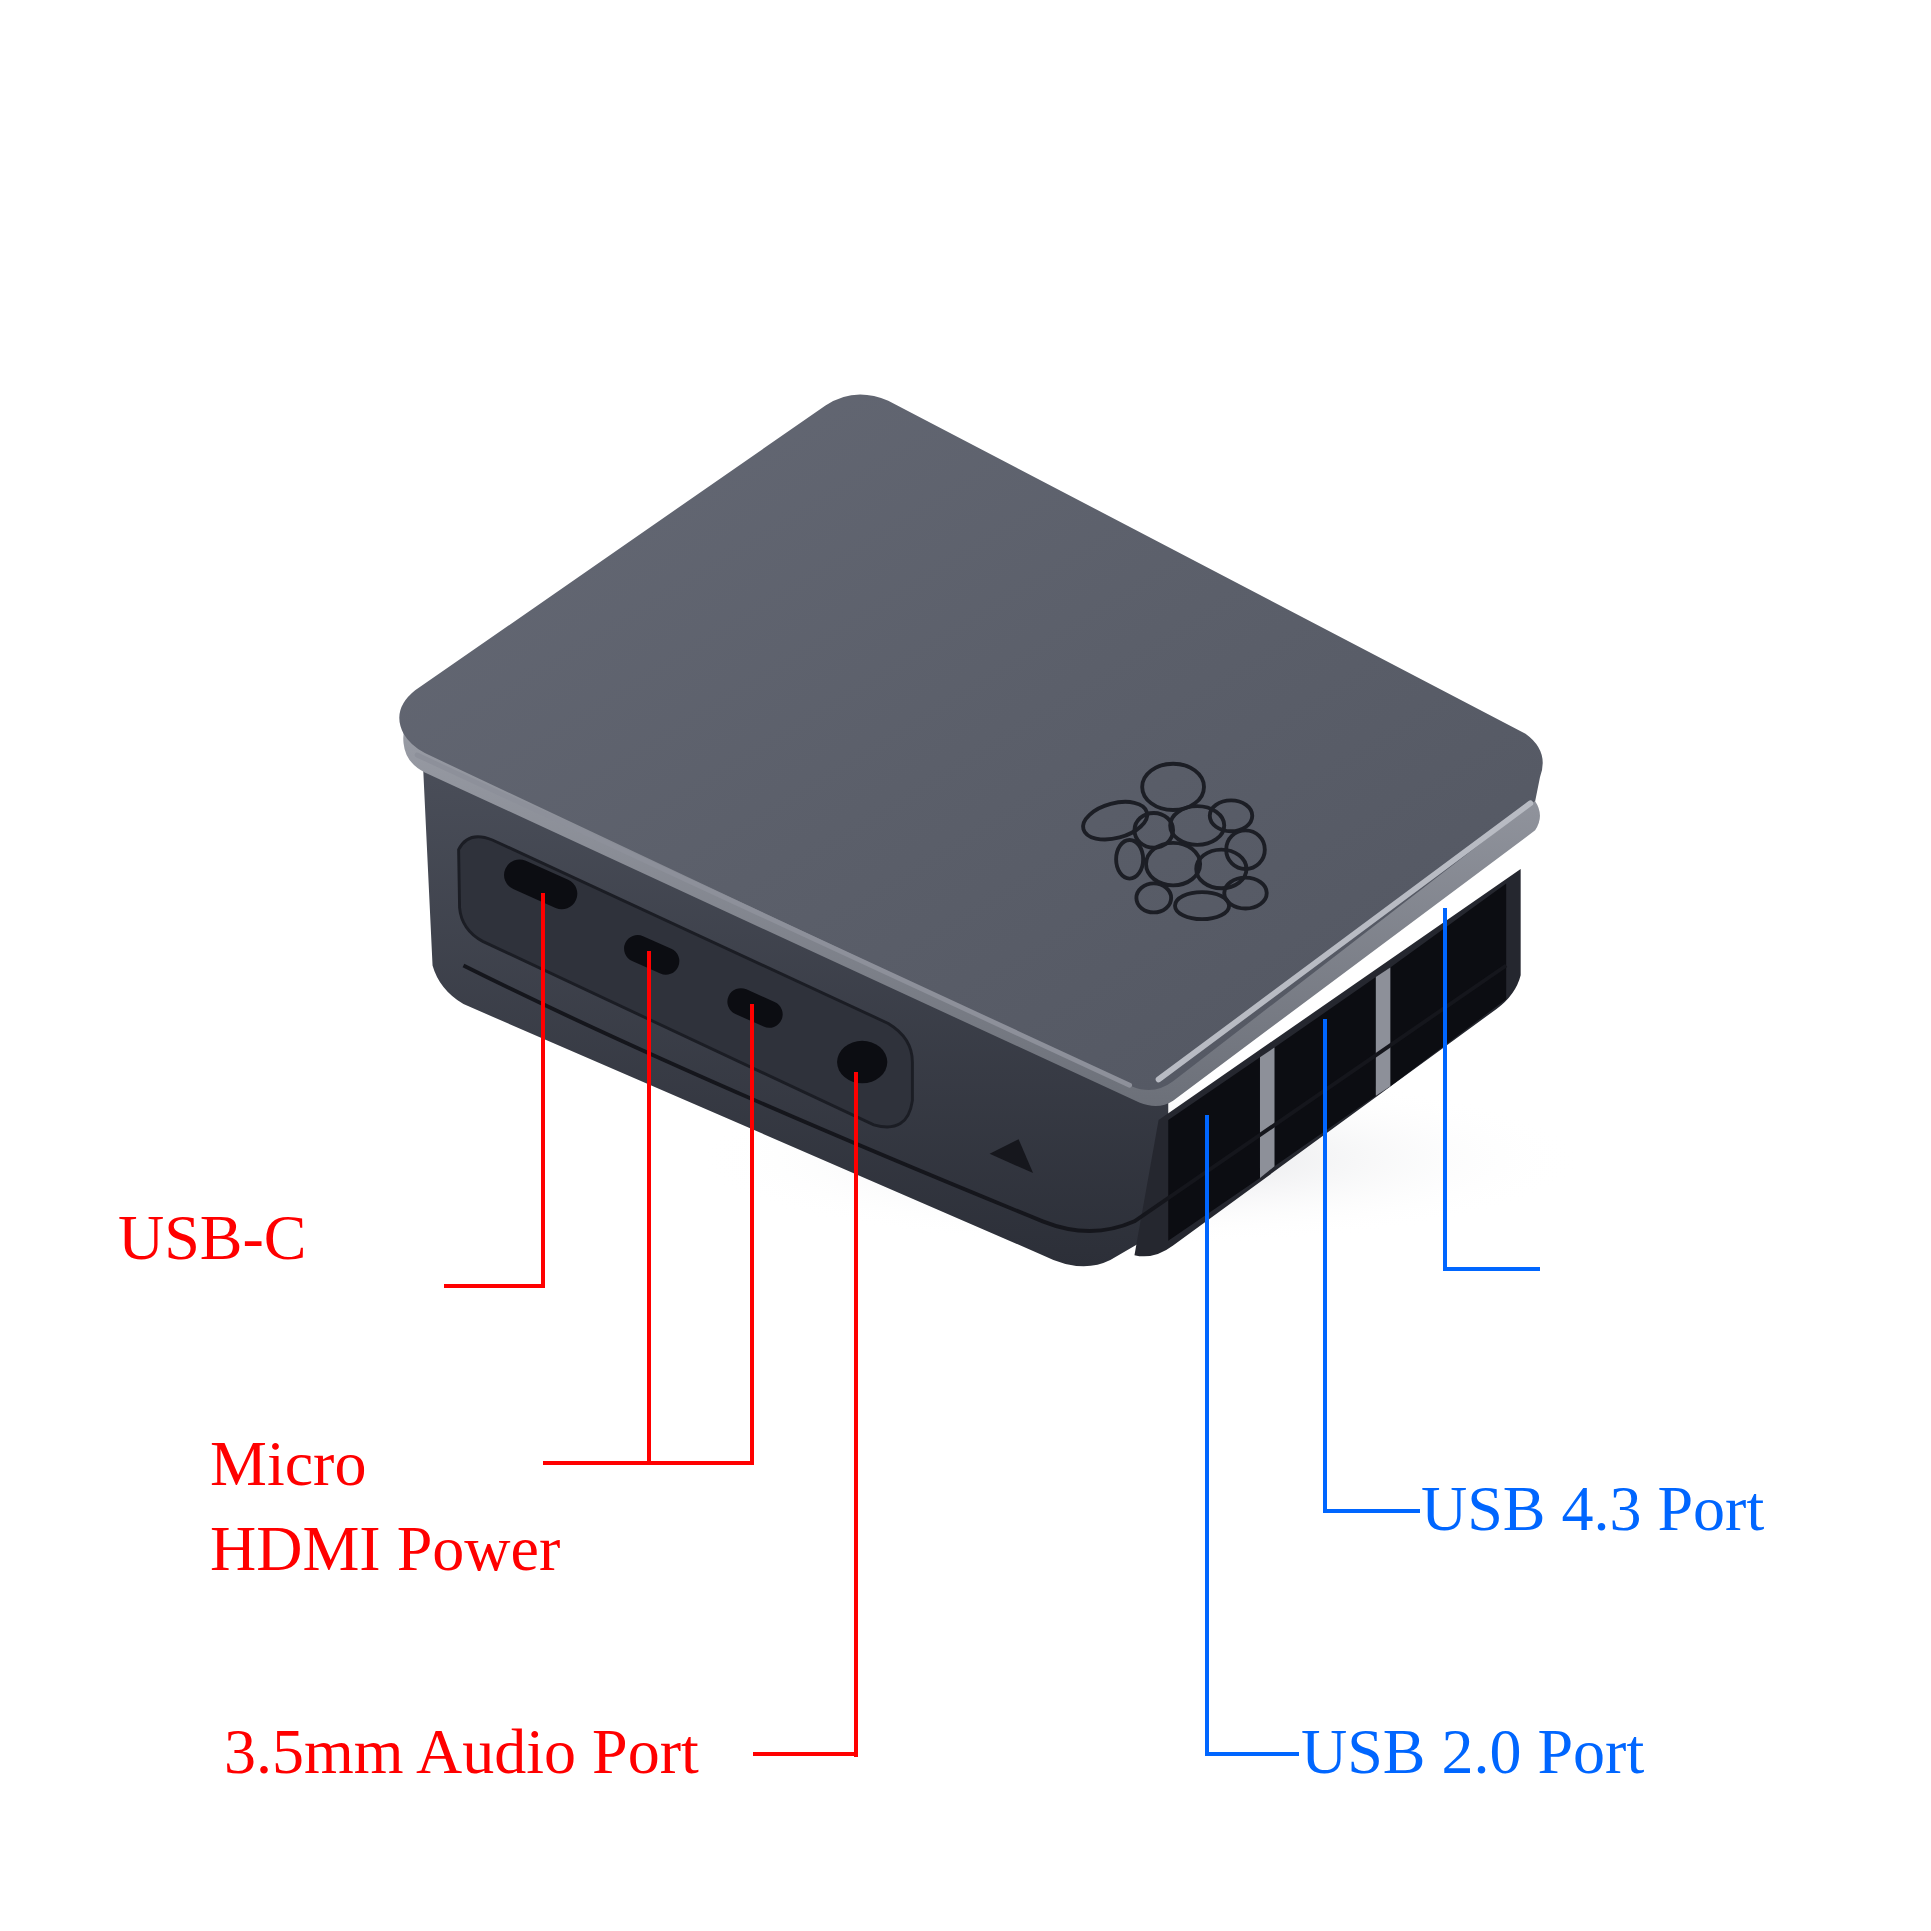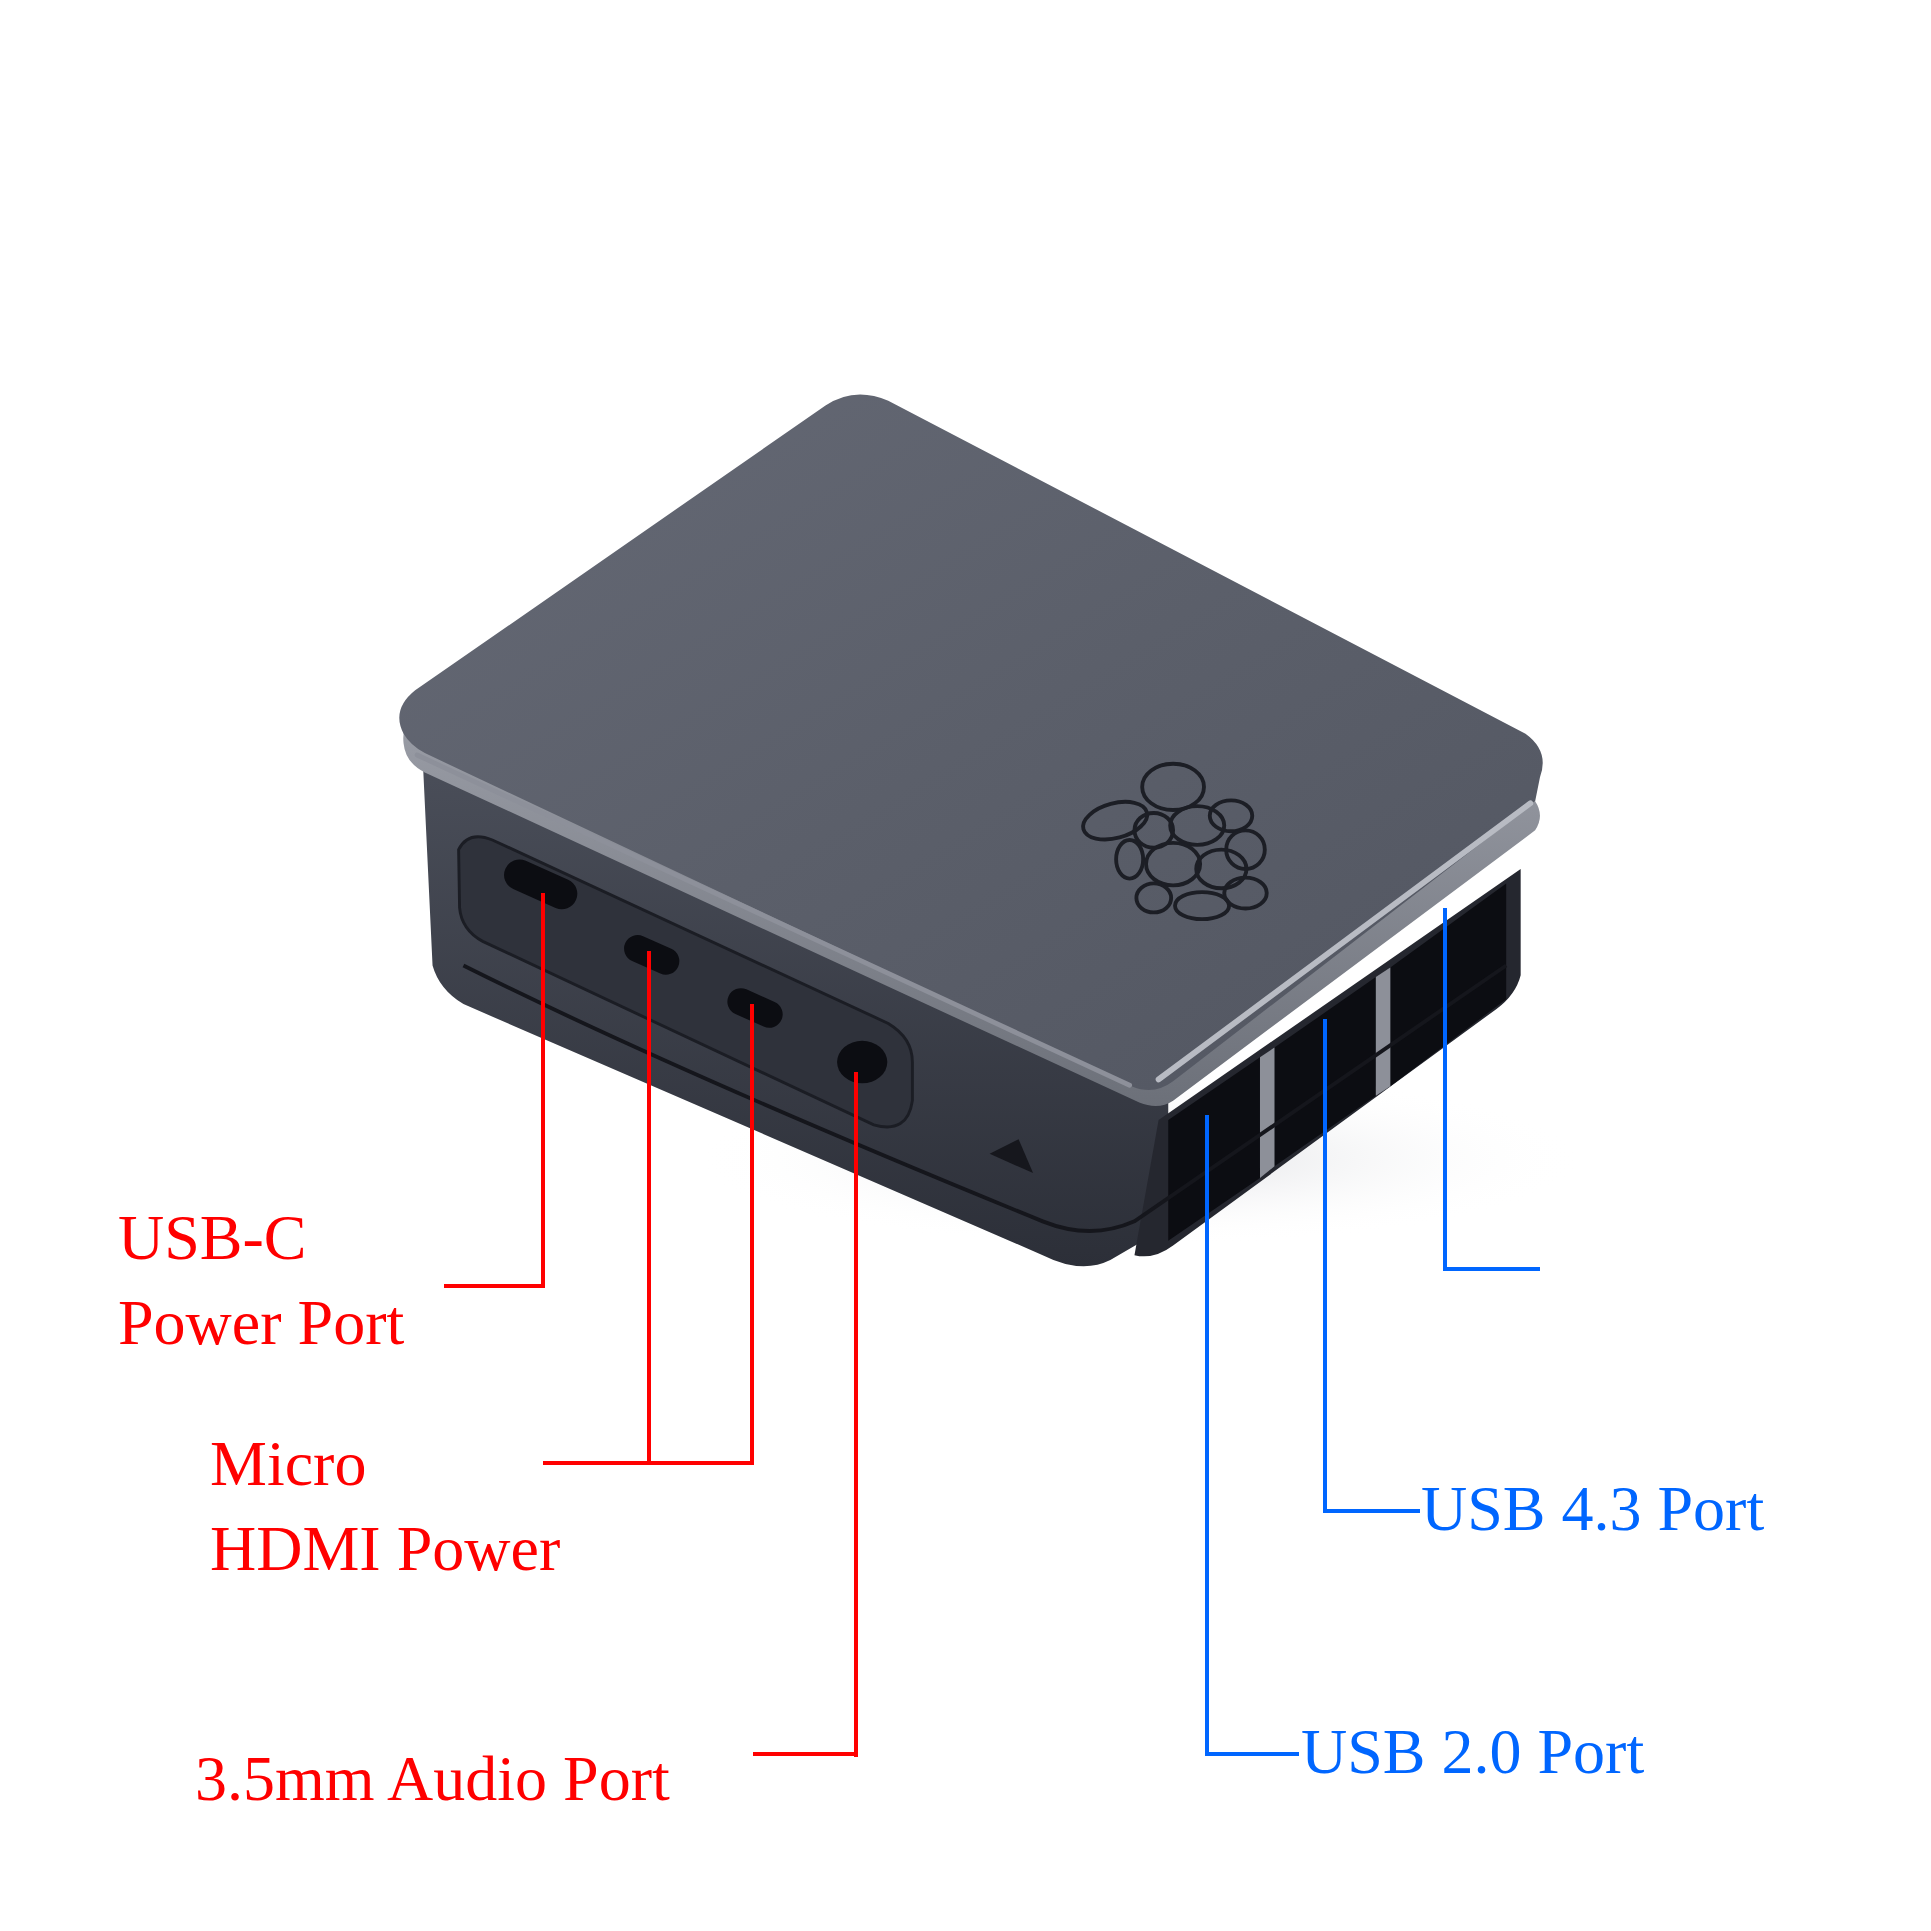--- a/index.html
+++ b/index.html
@@ -107,29 +107,28 @@
   <div class="lead blue" style="left:1205px; top:1752px; width:94px; height:3.9px;"></div>
 
   <div class="lead blue" style="left:1323px; top:1019px; width:3.9px; height:494px;"></div>
   <div class="lead blue" style="left:1323px; top:1509px; width:97px; height:3.9px;"></div>
 
   <div class="lead blue" style="left:1443px; top:908px; width:3.9px; height:363px;"></div>
   <div class="lead blue" style="left:1443px; top:1267px; width:97px; height:3.9px;"></div>
 
   <div class="label red" style="left:118px; top:1195px;">
     <span>USB-C</span>
-    <span>Power Port</span>
   </div>
 
   <div class="label red" style="left:210px; top:1421px;">
     <span>Micro</span>
     <span>HDMI Power</span>
   </div>
 
-  <div class="label red" style="left:195px; top:1709px;margin-top:27px;">
+  <div class="label red" style="left:224px; top:1709px;">
     <span>3.5mm Audio Port</span>
   </div>
 
 
   <div class="label blue" style="left:1421px; top:1466px;">
     <span>USB 4.3 Port</span>
   </div>
 
   <div class="label blue" style="left:1301px; top:1709px;text-align:center;">
     <span>USB 2.0 Port</span>

